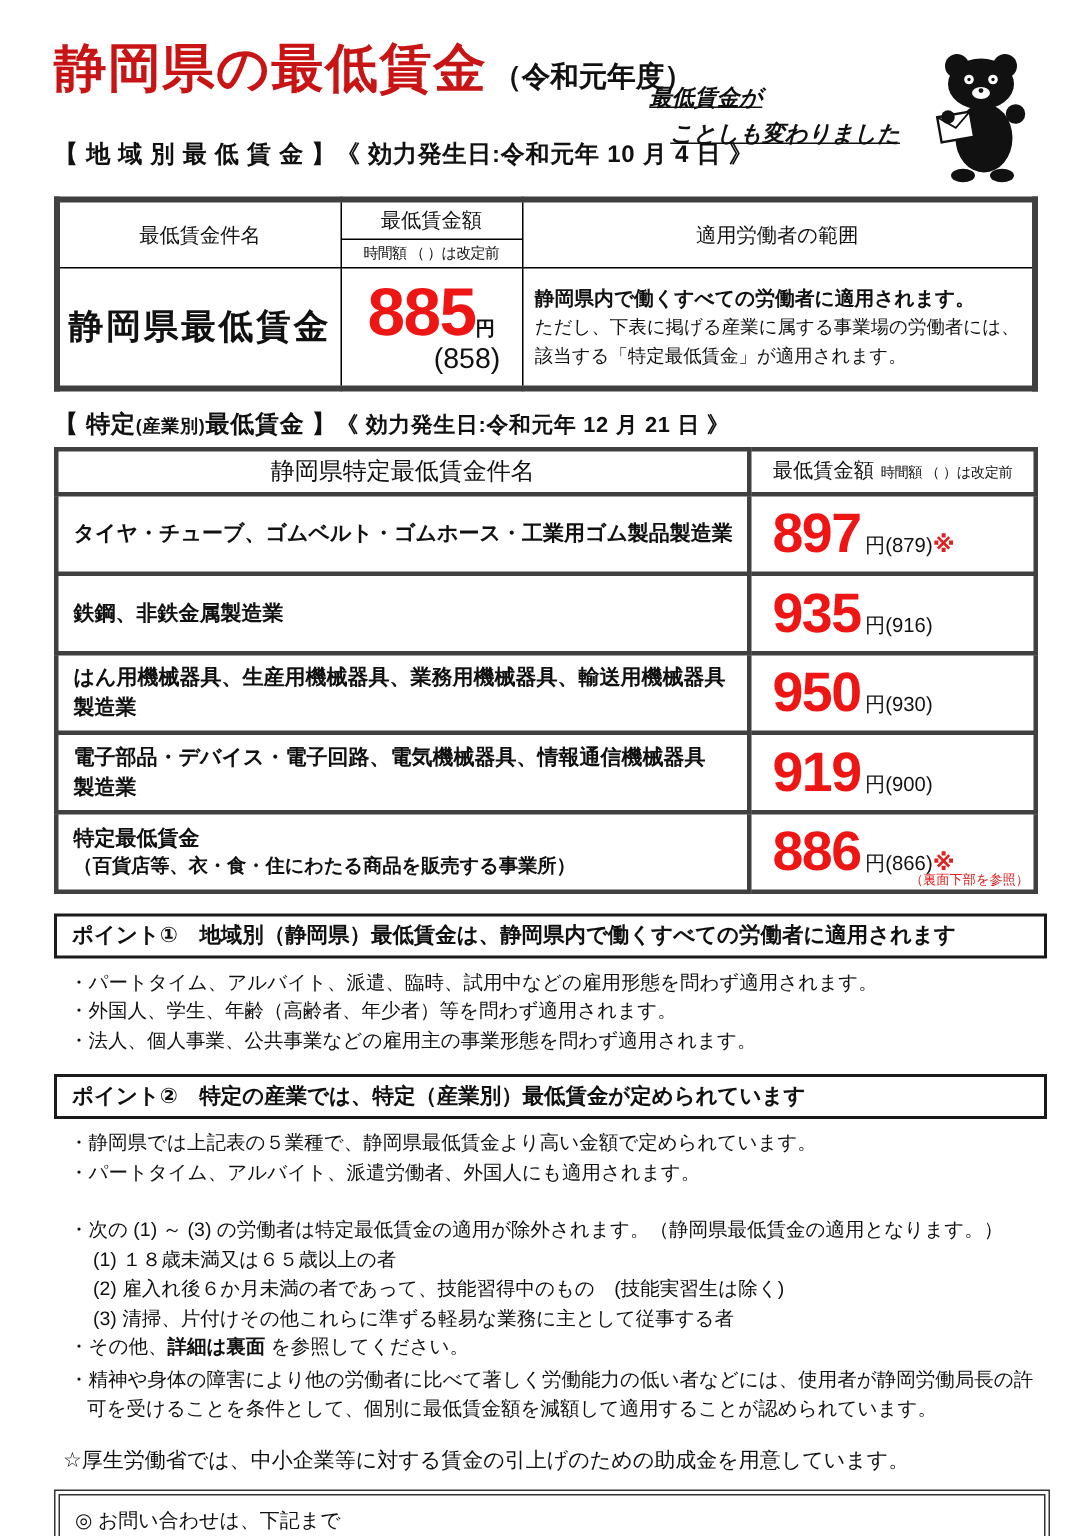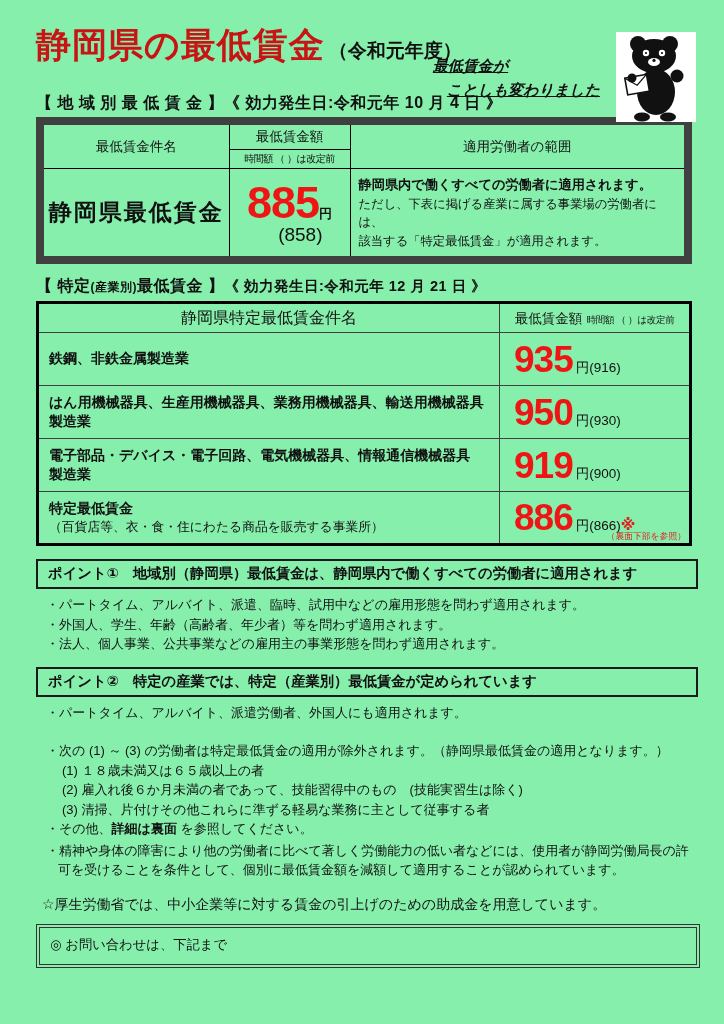--- a/index.html
+++ b/index.html
@@ -1,19 +1,19 @@
 <!DOCTYPE html>
 <html lang="ja"><head>
 <meta charset="utf-8">
 <style>
   * { margin:0; padding:0; box-sizing:border-box; }
   html,body { background:#e8e8e8; }
   body { font-family:"Liberation Sans","DejaVu Sans",sans-serif; }
   .page {
-    width:724px; height:1024px; margin:0 auto; background:#86efac;
+    width:724px; height:1024px; margin:0 auto; background:#ffffff;
     padding:22px 32px 14px 36px; position:relative; overflow:hidden;
     color:#111;
   }
   .b { font-weight:bold; }
 
   
   .hdr { position:relative; height:52px; }
   .title { font-size:35px; font-weight:bold; color:#c81414; letter-spacing:1px; display:inline; }
   .title-suffix { font-size:19px; font-weight:bold; color:#111; margin-left:4px; }
   .slogan { position:absolute; right:92px; top:32px; font-size:15px; font-weight:bold; font-style:italic; line-height:1.6; z-index:3; }
@@ -21,46 +21,46 @@
   .slogan .l2 { margin-left:14px; }
   .mascot { position:absolute; right:-4px; top:10px; width:80px; height:90px; background:#fff; z-index:4; }
 
   
   .sec-head { font-size:16px; font-weight:bold; margin-top:19px; letter-spacing:0.5px; }
   .sec-head .small { font-size:12px; }
   .sec-head .date { font-size:14.5px; }
 
   
   table { border-collapse:collapse; width:656px; table-layout:fixed; }
-  .t1 { border:8px solid #404040; margin-top:3px; }
+  .t1 { border:4px solid #404040; margin-top:17px; }
   .t1 td { border:1px solid #000; vertical-align:middle; }
   .t1 .c1 { width:189px; } .t1 .c2 { width:121px; }
   .t1-head td { text-align:center; font-size:13.5px; height:42px; }
   .amt-cell { padding:0; }
   .amt-top { border-bottom:1px solid #000; padding:3px 0; font-size:13.5px; }
   .amt-sub { padding:2px 0; font-size:10px; letter-spacing:-0.5px; }
   .t1-row { height:80px; }
   .t1-name { text-align:center; font-size:23px; font-weight:bold; letter-spacing:2px; }
-  .t1-amt { text-align:center; padding:2px 17px; }
+  .t1-amt { text-align:center; padding:2px 4px; }
   .t1-amt .big { font-size:45px; font-weight:bold; color:#ee1515; letter-spacing:-1px; line-height:1; }
   .t1-amt .unit { font-size:13px; font-weight:bold; color:#111; }
   .t1-amt .prev { font-size:19px; text-align:right; padding-right:10px; line-height:1.1; }
   .t1-scope { padding:6px 8px; font-size:12.3px; line-height:1.5; }
   .t1-scope .l1 { font-weight:bold; font-size:13.2px; }
 
   
   .t2 { border:3px solid #000; margin-top:4px; }
-  .t2 td { border:1px solid #404040; vertical-align:middle; }
+  .t2 td { border:3px solid #404040; vertical-align:middle; }
   .t2 .c1 { width:462px; }
   .t2-head td { text-align:center; height:30px; }
   .t2-head .ah { font-size:13.5px; }
   .t2-head .an { font-size:9.5px; letter-spacing:-0.3px; }
   .t2-row { height:53px; }
   .t2-name { padding:4px 8px 4px 10px; font-size:14px; font-weight:bold; line-height:1.4; }
-  tr.r5 .line2 { font-weight:normal; font-size:12.8px; }
+  tr.r5 .line2 { font-weight:bold; font-size:12.8px; }
   .t2-amt { padding:2px 6px 2px 14px; position:relative; }
   .t2-amt .big { font-size:37px; font-weight:bold; color:#ee1515; letter-spacing:-1px; line-height:1; }
   .t2-amt .prev { font-size:13.5px; color:#111; margin-left:3px; }
   .t2-amt .mark { font-size:15px; font-weight:bold; color:#e02020; }
   .t2-amt .note { position:absolute; right:3px; bottom:2px; font-size:8.8px; color:#e02020; line-height:1; }
 
   
   .point { margin-top:13px; }
   .point-head { border:2px solid #1a1a1a; padding:3px 10px 4px 10px; font-size:14.3px; font-weight:bold; width:662px; }
   .point-body { padding:6px 2px 0 10px; font-size:13px; line-height:1.5; }
@@ -141,20 +141,30 @@
 
   <table class="t2">
     <tbody>
         <tr class="t2-head">
       <td class="c1">静岡県特定最低賃金件名</td>
       <td>
         <span class="ah">最低賃金額</span>
         <span class="an">時間額 （ ）は改定前</span>
       </td>
     </tr>
+    <tr class="t2-row r1">
+      <td class="t2-name">
+        <div class="line1">タイヤ・チューブ、ゴムベルト・ゴムホース・工業用ゴム製品製造業</div>
+            <div class="line2"></div>
+      </td>
+      <td class="t2-amt">
+        <span class="big">897</span><span class="prev">円(879)</span><span class="mark">※</span>
+        <div class="note"></div>
+      </td>
+    </tr>
     <tr class="t2-row r2">
       <td class="t2-name">
         <div class="line1">鉄鋼、非鉄金属製造業</div>
             <div class="line2"></div>
       </td>
       <td class="t2-amt">
         <span class="big">935</span><span class="prev">円(916)</span><span class="mark"></span>
         <div class="note"></div>
       </td>
     </tr>
@@ -196,20 +206,21 @@
     <div class="point-body">
       <div class="pb">・パートタイム、アルバイト、派遣、臨時、試用中などの雇用形態を問わず適用されます。</div>
       <div class="pb">・外国人、学生、年齢（高齢者、年少者）等を問わず適用されます。</div>
       <div class="pb">・法人、個人事業、公共事業などの雇用主の事業形態を問わず適用されます。</div>
     </div>
   </div>
 
   <div class="point">
     <div class="point-head">ポイント②　特定の産業では、特定（産業別）最低賃金が定められています</div>
     <div class="point-body">
+      <div class="pb">・静岡県では上記表の５業種で、静岡県最低賃金より高い金額で定められています。</div>
       <div class="pb">・パートタイム、アルバイト、派遣労働者、外国人にも適用されます。</div>
     </div>
   </div>
 
   <div class="point">
     <div class="point-body">
       <div class="pb">・次の (1) ～ (3) の労働者は特定最低賃金の適用が除外されます。（静岡県最低賃金の適用となります。）</div>
       <div class="pb indent">(1) １８歳未満又は６５歳以上の者</div>
       <div class="pb indent">(2) 雇入れ後６か月未満の者であって、技能習得中のもの　(技能実習生は除く)</div>
       <div class="pb indent">(3) 清掃、片付けその他これらに準ずる軽易な業務に主として従事する者</div>

